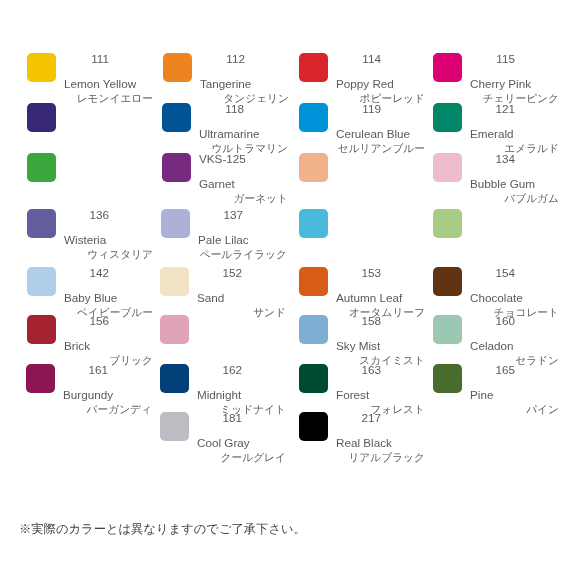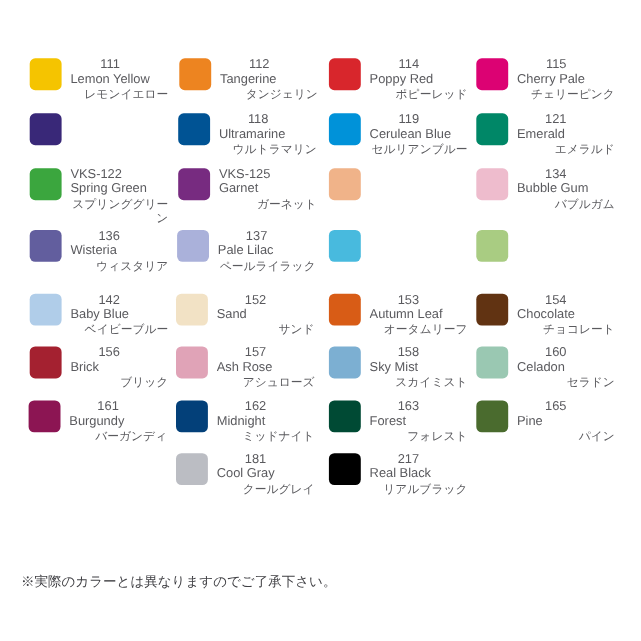--- a/index.html
+++ b/index.html
@@ -7,21 +7,21 @@
        font-family:"Liberation Sans",sans-serif;}
   #page{position:relative;width:583px;height:583px;overflow:hidden;background:#ffffff;}
   #grid{position:absolute;left:0;top:0;width:507px;height:470px;text-decoration:underline;}
   .row{position:absolute;left:0;width:583px;height:0;}
   .item{position:absolute;top:0;width:126px;height:42px;}
   .swatch{position:absolute;left:0;top:0;width:29px;height:29px;border-radius:5px;}
   .txt{position:absolute;left:37px;top:-0.2px;width:89px;color:#5a5a5e;
        font-size:11px;line-height:12.8px;will-change:opacity;}
   .code,.en{font-size:11.7px;}
   .code{width:45px;text-align:right;white-space:nowrap;}
-  .en{white-space:nowrap;}
+  .en{white-space:nowrap;margin-top:12px;}
   .jp{font-size:10.7px;position:relative;top:1.4px;text-align:right;}
   .r0{top:53px}.r1{top:103px}.r2{top:153px}.r3{top:209px}
   .r4{top:267px}.r5{top:315px}.r6{top:364px}.r7{top:412px}
   #note{position:absolute;left:19px;top:521px;color:#3f3f43;
         font-size:12.3px;line-height:16px;will-change:opacity;}
 </style>
 </head>
 <body>
 
 <div id="page">
@@ -48,21 +48,21 @@
         <div class="txt">
           <div class="code">114</div>
           <div class="en">Poppy Red</div>
           <div class="jp">ポピーレッド</div>
         </div>
       </div>
       <div class="item" style="left:433px">
         <div class="swatch" style="background: rgb(220, 2, 115);"></div>
         <div class="txt">
           <div class="code">115</div>
-          <div class="en">Cherry Pale</div>
+          <div class="en">Cherry Pink</div>
           <div class="jp">チェリーピンク</div>
         </div>
       </div>
     </div>
     <div class="row r1">
       <div class="item" style="left:27px">
         <div class="swatch" style="background: rgb(57, 40, 120);"></div>
       </div>
       <div class="item" style="left:162px">
         <div class="swatch" style="background: rgb(0, 83, 148);"></div>
@@ -85,25 +85,20 @@
         <div class="txt">
           <div class="code">121</div>
           <div class="en">Emerald</div>
           <div class="jp">エメラルド</div>
         </div>
       </div>
     </div>
     <div class="row r2">
       <div class="item" style="left:27px">
         <div class="swatch" style="background: rgb(59, 166, 62);"></div>
-        <div class="txt">
-          <div class="code">VKS-122</div>
-          <div class="en">Spring Green</div>
-          <div class="jp">スプリンググリーン</div>
-        </div>
       </div>
       <div class="item" style="left:162px">
         <div class="swatch" style="background: rgb(119, 43, 128);"></div>
         <div class="txt">
           <div class="code">VKS-125</div>
           <div class="en">Garnet</div>
           <div class="jp">ガーネット</div>
         </div>
       </div>
       <div class="item" style="left:299px">
@@ -180,25 +175,20 @@
       <div class="item" style="left:27px">
         <div class="swatch" style="background: rgb(164, 33, 48);"></div>
         <div class="txt">
           <div class="code">156</div>
           <div class="en">Brick</div>
           <div class="jp">ブリック</div>
         </div>
       </div>
       <div class="item" style="left:160px">
         <div class="swatch" style="background: rgb(224, 163, 183);"></div>
-        <div class="txt">
-          <div class="code">157</div>
-          <div class="en">Ash Rose</div>
-          <div class="jp">アシュローズ</div>
-        </div>
       </div>
       <div class="item" style="left:299px">
         <div class="swatch" style="background: rgb(124, 175, 210);"></div>
         <div class="txt">
           <div class="code">158</div>
           <div class="en">Sky Mist</div>
           <div class="jp">スカイミスト</div>
         </div>
       </div>
       <div class="item" style="left:433px">

